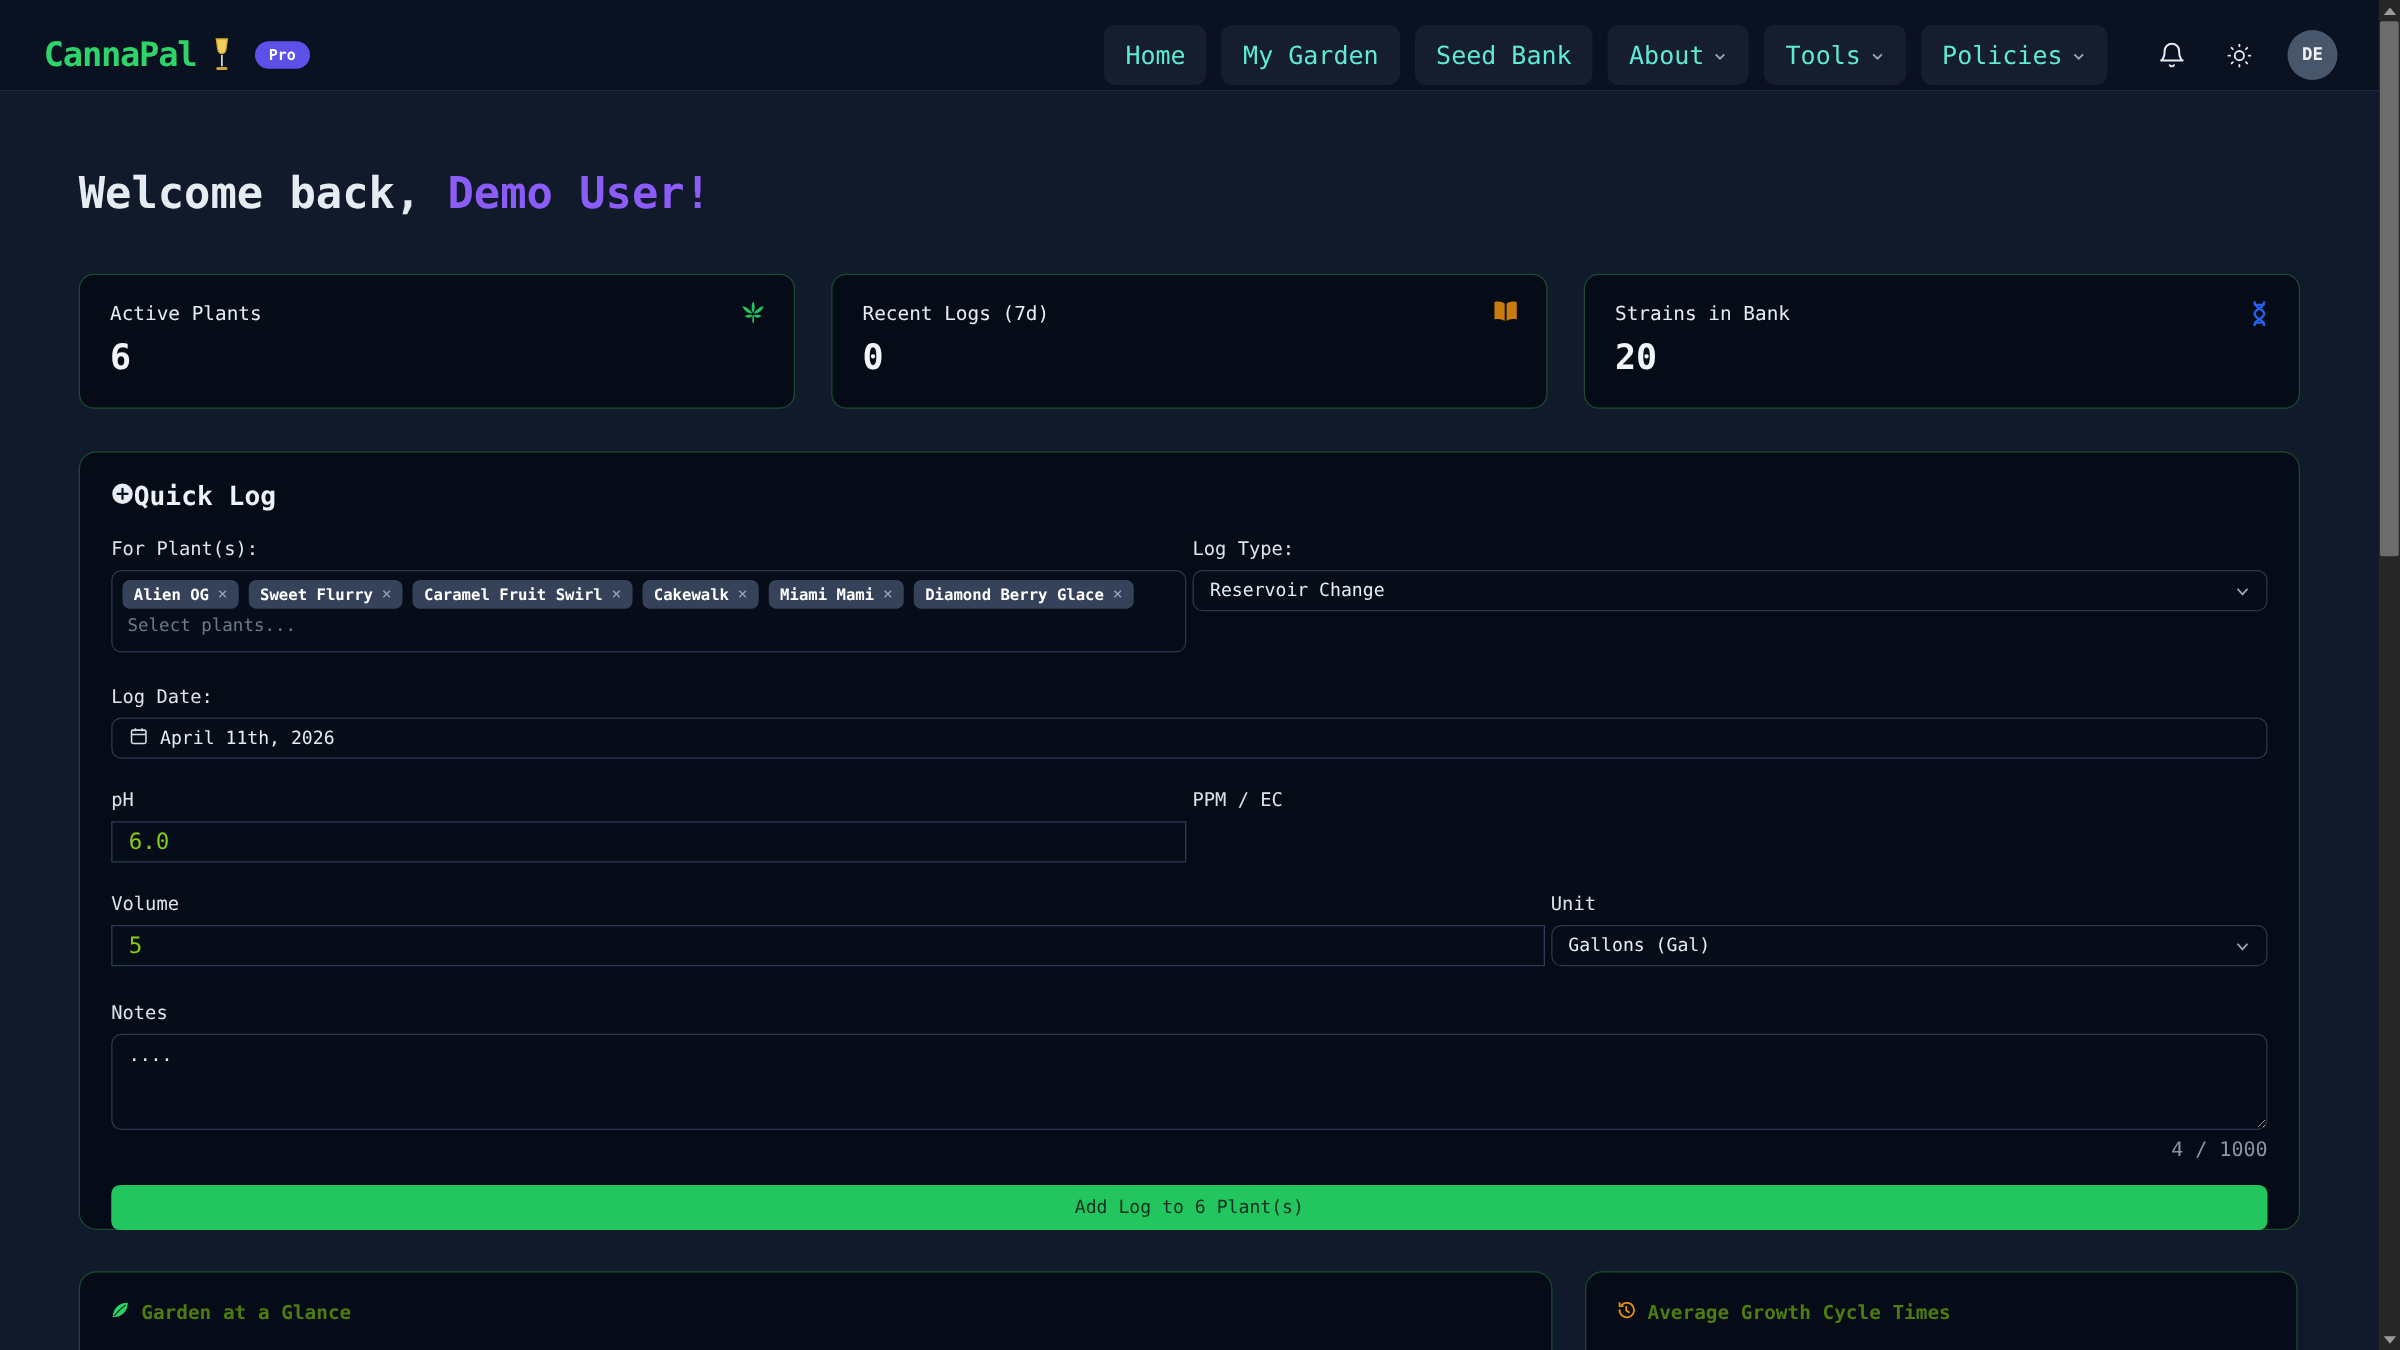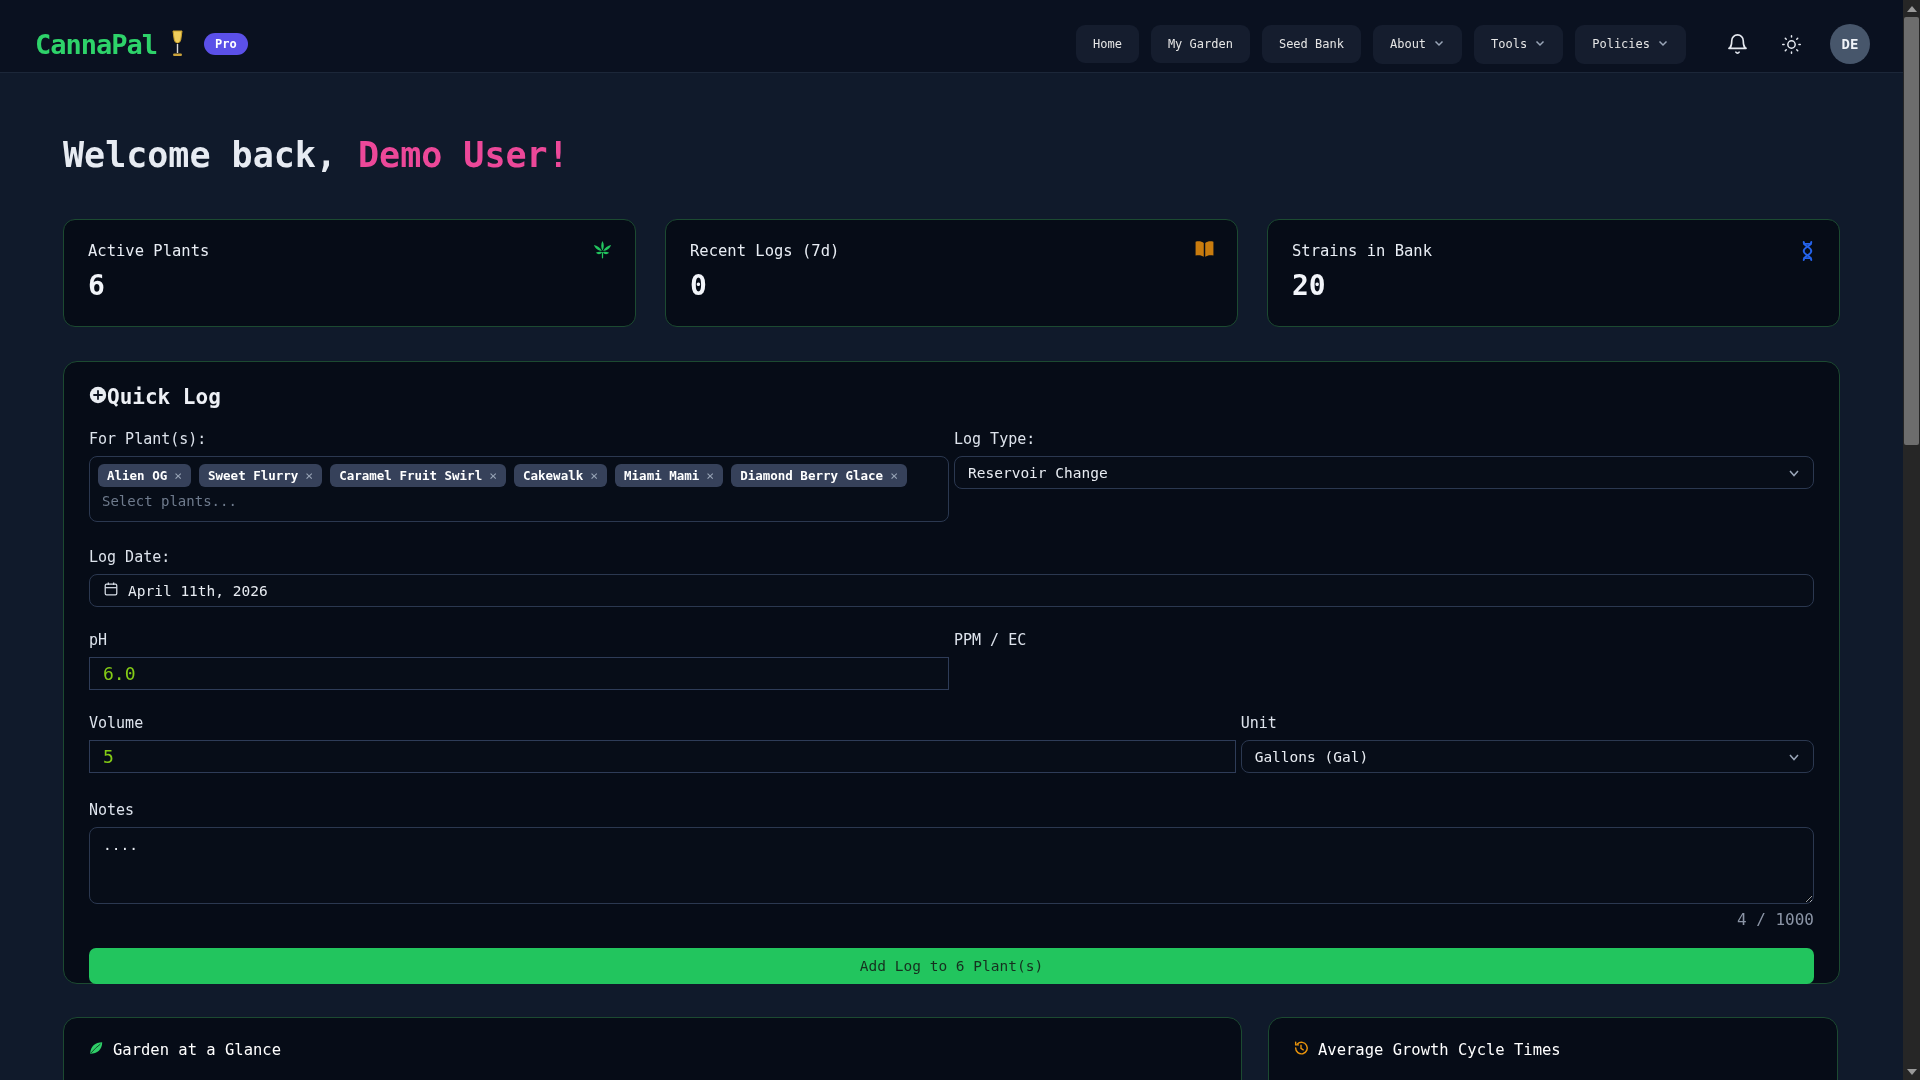--- a/index.html
+++ b/index.html
@@ -18,35 +18,35 @@
   .brand { display:flex; align-items:center; gap:10px; }
   .brand-name { font-size:27px; font-weight:bold; color:#2ed36a; letter-spacing:-1px; }
   .brand-glass { display:inline-flex; margin-left:2px; }
   .pro-badge {
     background:#5b50e8; color:#fff; font-size:12px; font-weight:bold;
     padding:4px 11px; border-radius:12px; margin-left:8px;
   }
   .nav-right { margin-left:auto; display:flex; align-items:center; gap:14px; }
   .nav-items { display:flex; align-items:center; gap:12px; }
   .nav-btn {
-    background:#151d2e; color:#e5e5e5; border:none; cursor:pointer;
-    font-family:inherit; font-size:12px; padding:12px 17px; border-radius:9px;
+    background:#151d2e; color:#5eead4; border:none; cursor:pointer;
+    font-family:inherit; font-size:20px; padding:12px 17px; border-radius:9px;
     display:flex; align-items:center; gap:7px; white-space:nowrap;
   }
   .icon-btn { background:none; border:none; cursor:pointer; padding:4px; display:flex; }
   .nav-icons { display:flex; align-items:center; gap:24px; margin-left:22px; }
   .avatar {
     width:40px; height:40px; border-radius:50%; background:#47566b;
     color:#f0f3f8; font-size:14px; font-weight:bold;
     display:flex; align-items:center; justify-content:center; cursor:pointer;
   }
   
   .main { margin:0 80px 0 63px; width:1777px; }
   h1.welcome { margin-top:62px; font-size:35px; font-weight:bold; color:#e7ebf2; }
-  h1.welcome .name { color:#ec4899;margin-top:28px; }
+  h1.welcome .name { color:#8b5cf6;margin-top:28px; }
   
   .stats { margin-top:44px; display:grid; grid-template-columns:repeat(3,1fr); gap:29px; }
   .stat-card {
     background:#060c17; border:1px solid #1c4a31; border-radius:12px;
     height:108px; padding:22px 24px; position:relative;
   }
   .stat-label { font-size:15.5px; color:#e8edf4; }
   .stat-value { font-size:28px; font-weight:bold; margin-top:9px; color:#f2f5fa; }
   .stat-icon { position:absolute; top:20px; right:22px; }
   
@@ -92,21 +92,21 @@
   .submit-btn {
     margin-top:24px; width:100%; height:36px; background:#22c55e; color:#16301f;
     border:none; border-radius:7px; font-family:inherit; font-size:14.5px; cursor:pointer;
   }
   
   .bottom-row { margin-top:33px; display:grid; grid-template-columns:1179px 570px; gap:26px; }
   .bcard {
     background:#060c17; border:1px solid #1c4a31; border-radius:14px;
     padding:22px 24px; height:320px; overflow:hidden;
   }
-  .bheader { display:flex; align-items:center; gap:9px; font-size:15.5px; font-weight:normal; color:#ffffff; }
+  .bheader { display:flex; align-items:center; gap:9px; font-size:15.5px; font-weight:bold; color:#4d7c0f; }
   
   .scrollbar { position:absolute; top:0; right:0; width:17px; height:1080px; background:#262626; }
   .sb-btn { width:17px; height:17px; display:flex; align-items:center; justify-content:center; cursor:pointer; }
   .sb-btn.down { position:absolute; bottom:0; }
   .sb-thumb { position:absolute; top:17px; left:1px; width:15px; height:428px; background:#6d6d6d; border-radius:2px; cursor:grab; }
   .tri-up { width:0; height:0; border-left:5px solid transparent; border-right:5px solid transparent; border-bottom:6px solid #9a9a9a; }
   .tri-down { width:0; height:0; border-left:5px solid transparent; border-right:5px solid transparent; border-top:6px solid #9a9a9a; }
 </style>
 </head>
 <body>

